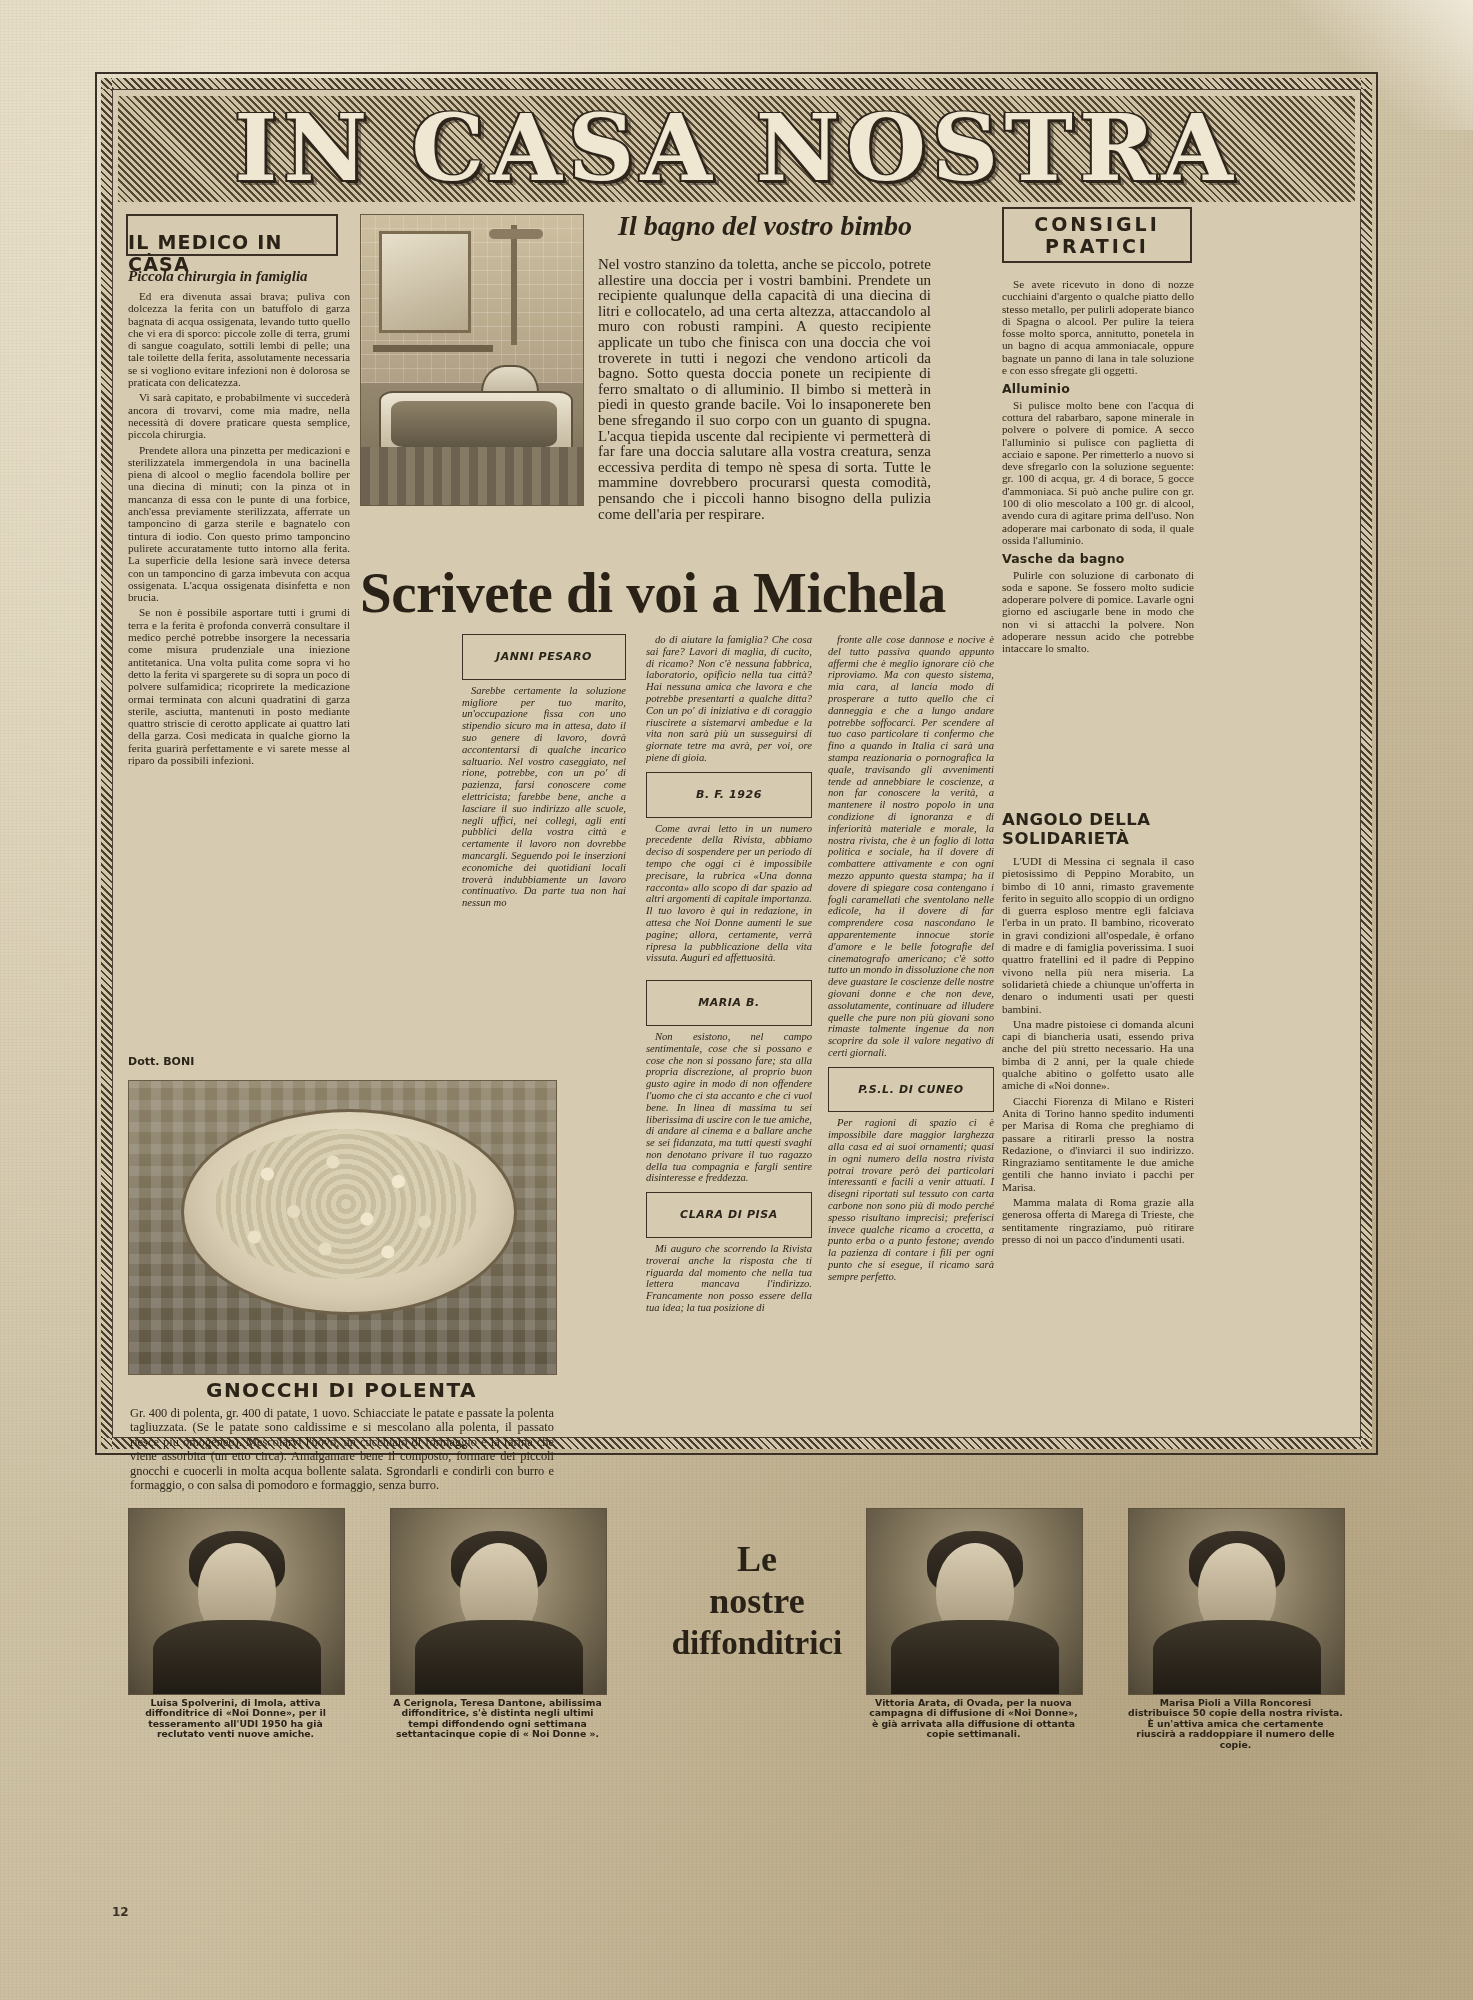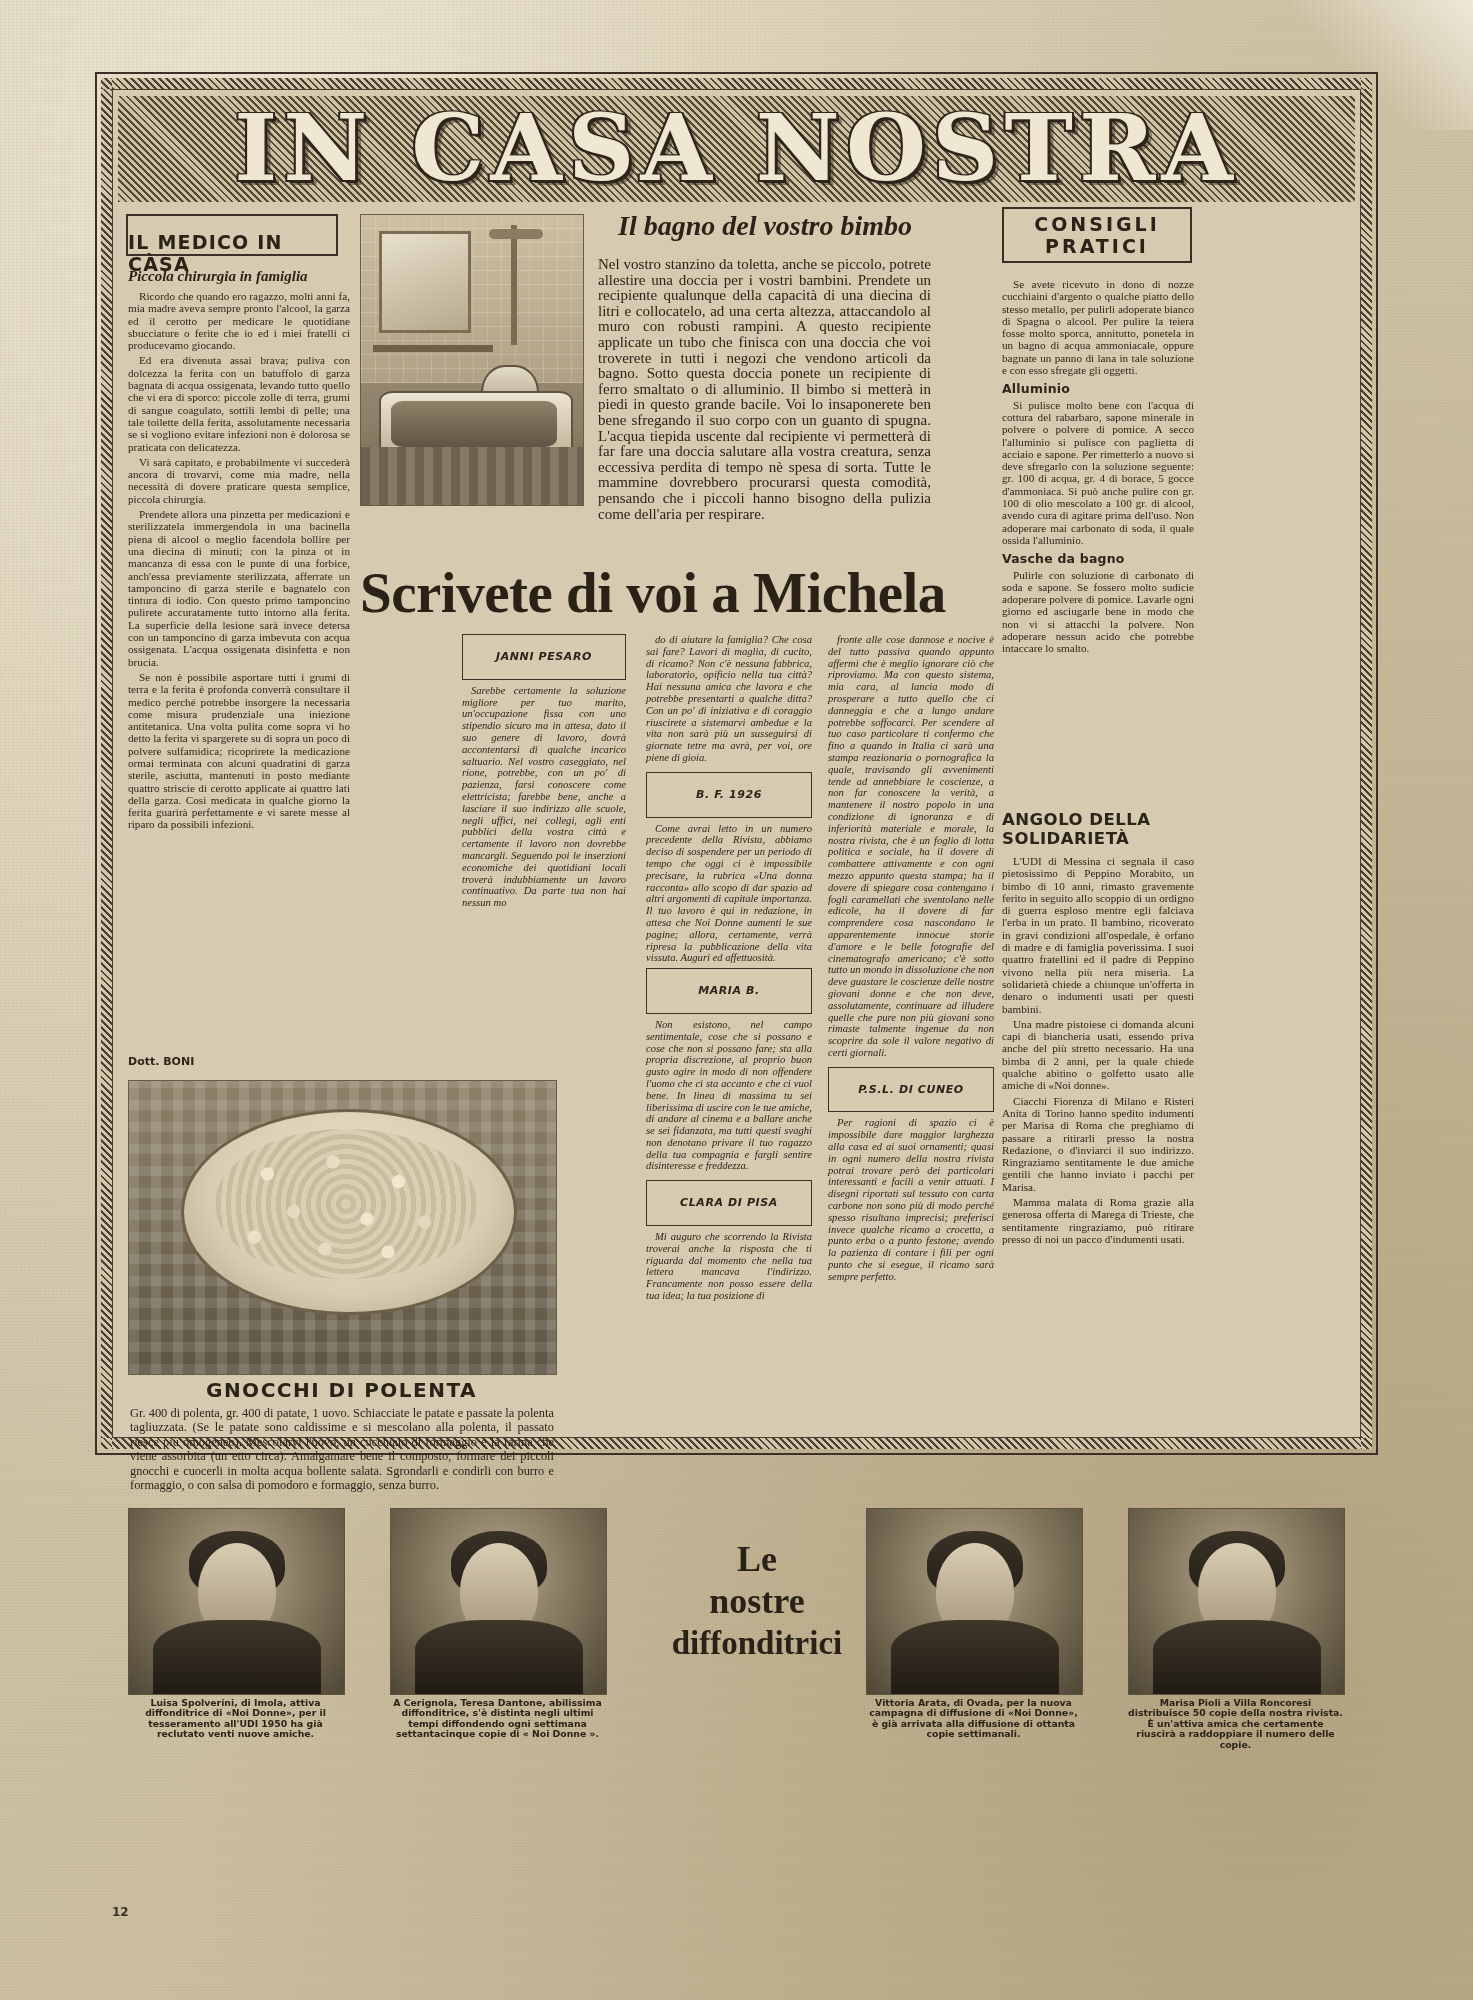--- a/index.html
+++ b/index.html
@@ -303,21 +303,20 @@
 
   <div class="masthead">
     <div class="masthead-title">IN CASA NOSTRA</div>
   </div>
 
   <div class="medico-box">
     <span>IL MEDICO IN CÀSA</span>
   </div>
   <div class="medico-sub">Piccola chirurgia in famiglia</div>
   <div class="medico-body col-text">
-    <p>Ricordo che quando ero ragazzo, molti anni fa, mia madre aveva sempre pronto l'alcool, la garza ed il cerotto per medicare le quotidiane sbucciature o ferite che io ed i miei fratelli ci producevamo giocando.</p>
     <p>Ed era divenuta assai brava; puliva con dolcezza la ferita con un batuffolo di garza bagnata di acqua ossigenata, levando tutto quello che vi era di sporco: piccole zolle di terra, grumi di sangue coagulato, sottili lembi di pelle; una tale toilette della ferita, assolutamente necessaria se si vogliono evitare infezioni non è dolorosa se praticata con delicatezza.</p>
     <p>Vi sarà capitato, e probabilmente vi succederà ancora di trovarvi, come mia madre, nella necessità di dovere praticare questa semplice, piccola chirurgia.</p>
     <p>Prendete allora una pinzetta per medicazioni e sterilizzatela immergendola in una bacinella piena di alcool o meglio facendola bollire per una diecina di minuti; con la pinza ot in mancanza di essa con le punte di una forbice, anch'essa previamente sterilizzata, afferrate un tamponcino di garza sterile e bagnatelo con tintura di iodio. Con questo primo tamponcino pulirete accuratamente tutto intorno alla ferita. La superficie della lesione sarà invece detersa con un tamponcino di garza imbevuta con acqua ossigenata. L'acqua ossigenata disinfetta e non brucia.</p>
     <p>Se non è possibile asportare tutti i grumi di terra e la ferita è profonda converrà consultare il medico perché potrebbe insorgere la necessaria come misura prudenziale una iniezione antitetanica. Una volta pulita come sopra vi ho detto la ferita vi spargerete su di sopra un poco di polvere sulfamidica; ricoprirete la medicazione ormai terminata con alcuni quadratini di garza sterile, asciutta, mantenuti in posto mediante quattro striscie di cerotto applicate ai quattro lati della garza. Così medicata in qualche giorno la ferita guarirà perfettamente e vi sarete messe al riparo da possibili infezioni.</p>
   </div>
   <div class="medico-sign">Dott. BONI</div>
 
   <div class="bath-img">
     <div class="tile"></div>
     <div class="mirror"></div>
@@ -363,21 +362,21 @@
 
   <div class="letters-col" style="left:462px;top:634px;width:164px;">
     <div class="letter-name">JANNI PESARO</div>
     <p>Sarebbe certamente la soluzione migliore per tuo marito, un'occupazione fissa con uno stipendio sicuro ma in attesa, dato il suo genere di lavoro, dovrà accontentarsi di qualche incarico saltuario. Nel vostro caseggiato, nel rione, potrebbe, con un po' di pazienza, farsi conoscere come elettricista; farebbe bene, anche a lasciare il suo indirizzo alle scuole, negli uffici, nei collegi, agli enti pubblici della vostra città e certamente il lavoro non dovrebbe mancargli. Seguendo poi le inserzioni economiche dei quotidiani locali troverà indubbiamente un lavoro continuativo. Da parte tua non hai nessun mo</p>
   </div>
 
   <div class="letters-col" style="left:646px;top:634px;width:166px;">
     <p>do di aiutare la famiglia? Che cosa sai fare? Lavori di maglia, di cucito, di ricamo? Non c'è nessuna fabbrica, laboratorio, opificio nella tua città? Hai nessuna amica che lavora e che potrebbe presentarti a qualche ditta? Con un po' di iniziativa e di coraggio riuscirete a sistemarvi ambedue e la vita non sarà più un susseguirsi di giornate tetre ma avrà, per voi, ore piene di gioia.</p>
     <div class="letter-name" style="margin-top:8px;">B. F. 1926</div>
     <p>Come avrai letto in un numero precedente della Rivista, abbiamo deciso di sospendere per un periodo di tempo che oggi ci è impossibile precisare, la rubrica «Una donna racconta» allo scopo di dar spazio ad altri argomenti di capitale importanza. Il tuo lavoro è qui in redazione, in attesa che Noi Donne aumenti le sue pagine; allora, certamente, verrà ripresa la pubblicazione della vita vissuta. Auguri ed affettuosità.</p>
-    <div class="letter-name" style="margin-top:4px;">MARIA B.</div>
+    <div class="letter-name" style="margin-top:16px;">MARIA B.</div>
     <p>Non esistono, nel campo sentimentale, cose che si possano e cose che non si possano fare; sta alla propria discrezione, al proprio buon gusto agire in modo di non offendere l'uomo che ci sta accanto e che ci vuol bene. In linea di massima tu sei liberissima di uscire con le tue amiche, di andare al cinema e a ballare anche se sei fidanzata, ma tutti questi svaghi non denotano privare il tuo ragazzo della tua compagnia e fargli sentire disinteresse e freddezza.</p>
     <div class="letter-name" style="margin-top:8px;">CLARA DI PISA</div>
     <p>Mi auguro che scorrendo la Rivista troverai anche la risposta che ti riguarda dal momento che nella tua lettera mancava l'indirizzo. Francamente non posso essere della tua idea; la tua posizione di</p>
   </div>
 
   <div class="letters-col" style="left:828px;top:634px;width:166px;">
     <p>fronte alle cose dannose e nocive è del tutto passiva quando appunto affermi che è meglio ignorare ciò che riproviamo. Ma con questo sistema, mia cara, al lancia modo di prosperare a tutto quello che ci danneggia e che a lungo andare potrebbe soffocarci. Per scendere al tuo caso particolare ti confermo che fino a quando in Italia ci sarà una stampa reazionaria o pornografica la quale, travisando gli avvenimenti tende ad annebbiare le coscienze, a non far conoscere la verità, a mantenere il nostro popolo in una condizione di ignoranza e di inferiorità materiale e morale, la nostra rivista, che è un foglio di lotta politica e sociale, ha il dovere di combattere attivamente e con ogni mezzo appunto questa stampa; ha il dovere di spiegare cosa contengano i fogli caramellati che sventolano nelle edicole, ha il dovere di far comprendere cosa nascondano le apparentemente innocue storie d'amore e le belle fotografie del cinematografo americano; c'è sotto tutto un mondo in dissoluzione che non deve guastare le coscienze delle nostre giovani donne e che non deve, assolutamente, continuare ad illudere quelle che pure non più giovani sono rimaste talmente ingenue da non scoprire da sole il valore negativo di certi giornali.</p>
     <div class="letter-name" style="margin-top:8px;">P.S.L. DI CUNEO</div>
     <p>Per ragioni di spazio ci è impossibile dare maggior larghezza alla casa ed ai suoi ornamenti; quasi in ogni numero della nostra rivista potrai trovare però dei particolari interessanti e facili a venir attuati. I disegni riportati sul tessuto con carta carbone non sono più di modo perché spesso risultano imprecisi; preferisci invece qualche ricamo a crocetta, a punto erba o a punto festone; avendo la pazienza di contare i fili per ogni punto che si esegue, il ricamo sarà sempre perfetto.</p>
   </div>

